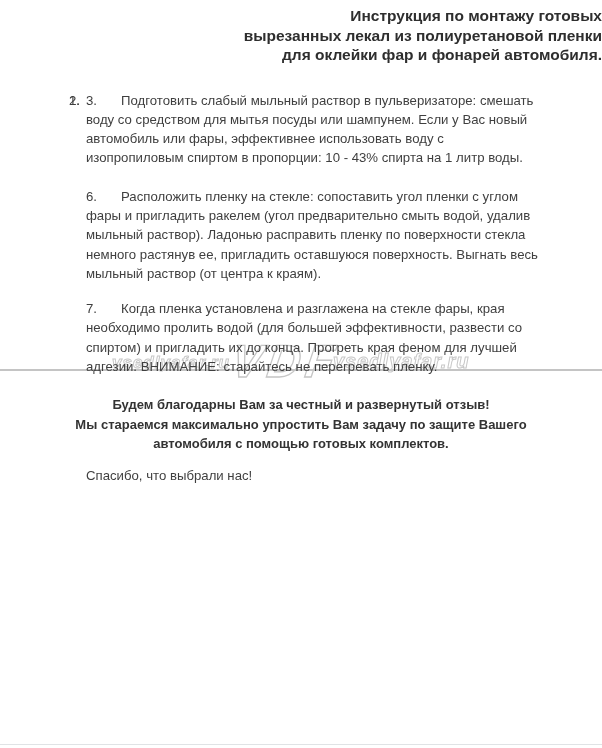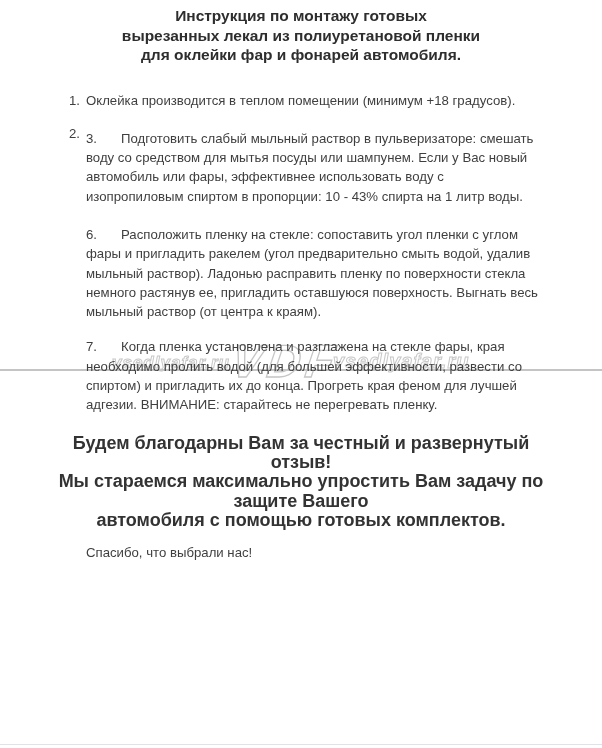--- a/index.html
+++ b/index.html
@@ -15,21 +15,21 @@
     background: #ffffff;
     overflow: hidden;
   }
   .content {
     position: relative;
     z-index: 1;
   }
   .doc-title {
     margin: 0;
     padding-top: 6px;
-    text-align: center;
+    text-align: right;
     font-size: 15.5px;
     font-weight: bold;
     line-height: 19.5px;
     color: #2e2e2e;
     white-space: pre-line;
   }
   .list {
     margin-top: 26px;
     padding-left: 86px;
     padding-right: 59px;
@@ -51,21 +51,21 @@
     width: 35px;
   }
   .m14 { margin-bottom: 14px; }
   .m15 { margin-bottom: 15px; }
   .m16 { margin-bottom: 16px; }
   .m19 { margin-bottom: 19px; }
   .closing {
     margin: 0;
     padding: 0 40px;
     text-align: center;
-    font-size: 18px;
+    font-size: 13px;
     font-weight: bold;
     line-height: 19.3px;
     color: #333333;
     white-space: pre-line;
   }
   .thanks {
     margin: 13px 0 0 0;
     padding-left: 86px;
     font-size: 13.2px;
     line-height: 19.3px;
@@ -133,21 +133,21 @@
 
   <div class="content">
 
     <h1 class="doc-title">Инструкция по монтажу готовых
 вырезанных лекал из полиуретановой пленки
 для оклейки фар и фонарей автомобиля.</h1>
 
     <div class="list">
 
       <div class="item hang m14">
-        <span class="marker">1.</span><span class="body">Оклейка производится в теплом помещении (минимум +18 градусов).</span>
+        <span class="marker">1.</span>
       </div>
 
       <div class="item hang m19">
         <span class="marker">2.</span>
       </div>
 
       <div class="item inline-num m19">
         <span class="marker">3.</span><span class="body">Подготовить слабый мыльный раствор в пульверизаторе: смешать воду со средством для мытья посуды или шампунем. Если у Вас новый автомобиль или фары, эффективнее использовать воду с изопропиловым спиртом в пропорции: 10 - 43% спирта на 1 литр воды.</span>
       </div>
 

